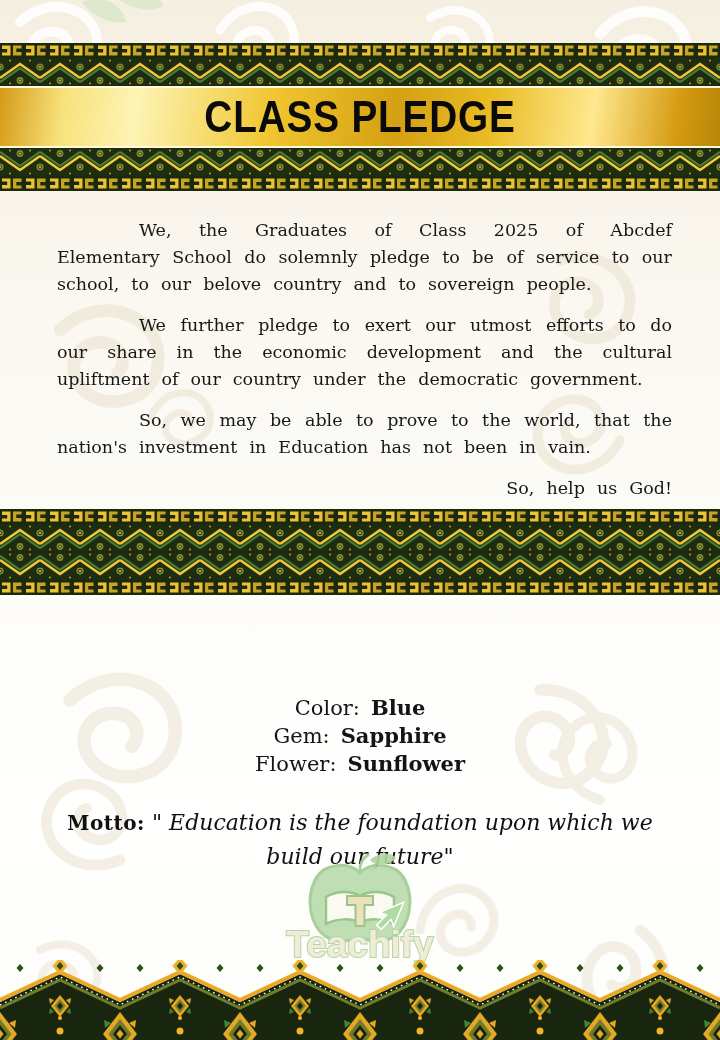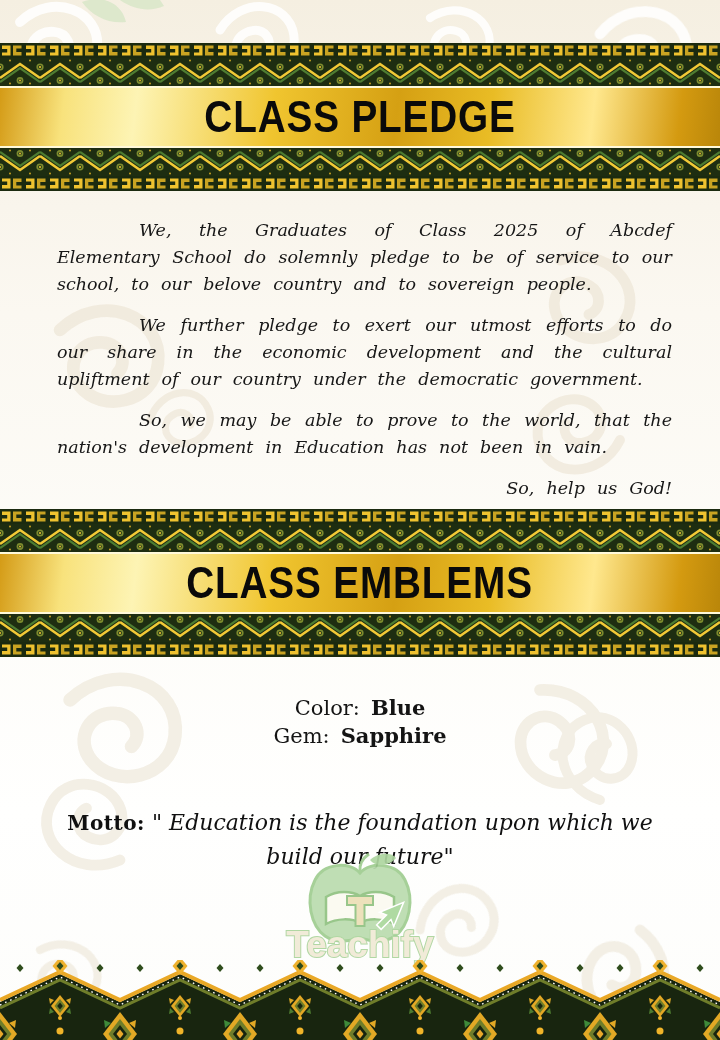--- a/index.html
+++ b/index.html
@@ -21,21 +21,21 @@
     display:flex; align-items:center; justify-content:center;
   }
   .band-title {
     display:inline-block; transform:scaleX(0.86);
     font-family:"Liberation Sans", sans-serif; font-weight:bold;
     font-size:45px; letter-spacing:1px; color:#0a0a0a; white-space:nowrap;
   }
 
   .pledge { position:absolute; top:217px; left:57px; right:48px;
     font-size:17.5px; line-height:27px; color:#171717;
-    text-align:justify; word-spacing:6.5px;font-style:italic; }
+    text-align:justify; word-spacing:6.5px; }
   .pledge p { margin:0 0 14px 0; text-indent:82px; }
   .pledge p.noj { text-align:right; }
 
   .emblems { position:absolute; top:694px; left:0; right:0; text-align:center;
     font-size:21px; line-height:27px; color:#141414; }
   .emblems .val { margin-left:11px;font-weight:bold; }
 
   .motto { position:absolute; top:806px; left:60px; right:60px; text-align:center;
     font-size:22px; font-style:italic; line-height:33px; color:#101010; }
   .motto .mlabel { font-style:normal; font-weight:bold; font-size:20px; margin-right:7px; letter-spacing:0.5px;margin-top:20px; }
@@ -147,45 +147,43 @@
         <rect width="720" height="28" fill="url(#chev)"></rect>
       </svg>
     <svg class="row flip" height="15">
         <rect width="720" height="15" fill="url(#meander)"></rect>
       </svg>
   </div>
 
   <div class="pledge">
     <p>We, the Graduates of Class 2025 of Abcdef Elementary School do solemnly pledge to be of service to our school, to our belove country and to sovereign people.</p>
     <p>We further pledge to exert our utmost efforts to do our share in the economic development and the cultural upliftment of our country under the democratic government.</p>
-    <p>So, we may be able to prove to the world, that the nation's development in Education has not been in vain.</p>
+    <p>So, we may be able to prove to the world, that the nation's investment in Education has not been in vain.</p>
     <p class="noj">So, help us God!</p>
   </div>
 
   <div class="band" style="top:509px">
     <svg class="row" height="15">
         <rect width="720" height="15" fill="url(#meander)"></rect>
       </svg>
     <svg class="row" height="28">
         <rect width="720" height="28" fill="url(#chev)"></rect>
       </svg>
-    <div class="gold">
-      <span class="band-title">CLASS EMBLEMS</span>
-    </div>
     <svg class="row flip" height="28">
         <rect width="720" height="28" fill="url(#chev)"></rect>
       </svg>
     <svg class="row flip" height="15">
         <rect width="720" height="15" fill="url(#meander)"></rect>
       </svg>
   </div>
 
   <div class="emblems">
     <div><span>Color:</span><span class="val">Blue</span></div>
     <div><span>Gem:</span><span class="val">Sapphire</span></div>
+    <div><span>Flower:</span><span class="val">Sunflower</span></div>
   </div>
 
   <div class="motto">
     <span class="mlabel">Motto:</span><span>" Education is the foundation upon which we  build our future"</span>
   </div>
 
   <svg class="logo" viewBox="0 0 200 118">
     <g opacity="0.92">
       <path d="M100,22 C90,10 63,12 55,29 C45,49 51,75 65,85 C75,92 87,91 100,87 C113,91 125,92 135,85 C149,75 155,49 145,29 C137,12 110,10 100,22 Z" fill="#badcae" stroke="#9fcd90" stroke-width="3"></path>
       <path d="M100,21 C99,13 103,7 109,3" stroke="#9fcd90" stroke-width="3" fill="none"></path>

